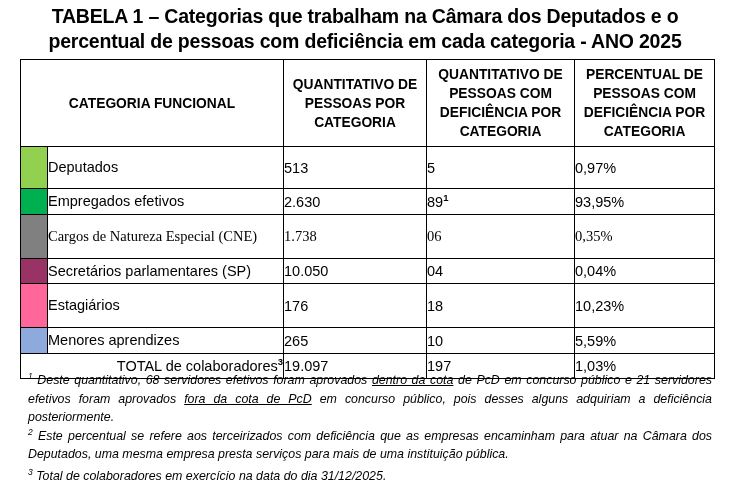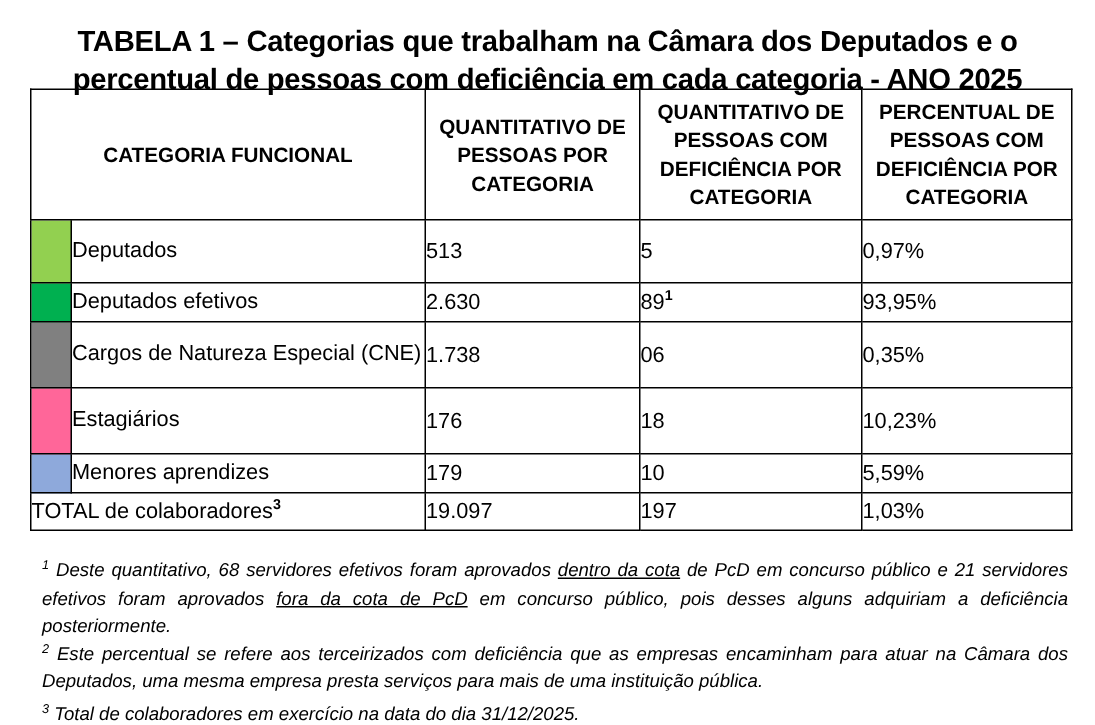--- a/index.html
+++ b/index.html
@@ -1,32 +1,32 @@
 <!DOCTYPE html>
 <html><head>
 <meta charset="utf-8">
 <style>
   html, body { margin: 0; padding: 0; background: #ffffff; }
   body { width: 730px; height: 483px; position: relative; overflow: hidden;
          font-family: "Liberation Sans", "DejaVu Sans", sans-serif; color: #000; }
-  .title { position: absolute; left: 0; top: 16px; width: 730px; text-align: center;
+  .title { position: absolute; left: 0; top: 4px; width: 730px; text-align: center;
            font-weight: bold; font-size: 19.5px; line-height: 25px; letter-spacing: -0.2px; }
   table.t { position: absolute; left: 20px; top: 59px; border-collapse: collapse;
             table-layout: fixed; width: 694px; }
   table.t td, table.t th { border: 1.5px solid #000; padding: 0; font-size: 14.5px; }
   table.t th { font-weight: bold; font-size: 13.8px; line-height: 19px; text-align: center; vertical-align: middle; }
   .hdr-row { height: 87px; }
-  .r1 { height: 42px; } .r2 { height: 26px; } .r3 { height: 44px; }
+  .r1 { height: 42px; } .r2 { height: 26px; } .r3 { height: 44px; font-family: Liberation Serif, serif; }
   .r4 { height: 25px; } .r5 { height: 44px; } .r6 { height: 25px; }
   .r7 { height: 26px; margin-left: 24px; } .r8 { height: 25px; }
   td.sw { width: 26px; }
   td.cat { padding-left: 5px; padding-right: 4px; line-height: 19px; }
   td.cat.justify { text-align: justify; text-align-last: left; }
   td.num { }
-  td.total { text-align: left; }
+  td.total { text-align: right; }
   sup { font-size: 9.5px; font-weight: bold; vertical-align: 6px; line-height: 0; }
   .notes { position: absolute; left: 28px; top: 371px; width: 684px; font-size: 12.4px; line-height: 18.5px; }
   .notes p { margin: 0; text-align: justify; font-style: italic; }
   .notes p.n2 { margin-top: 0; }
   .notes p.n3 { margin-top: 3px; }
   .notes sup { font-size: 8.5px; font-weight: normal; vertical-align: 5px; }
   .u { text-decoration: underline; }
 </style>
 </head>
 <body>
@@ -55,48 +55,55 @@
   <tr class="r1">
     <td class="sw" style="background:#92D050"></td>
     <td class="cat">Deputados</td>
     <td class="num">513</td>
     <td class="num">5</td>
     <td class="num">0,97%</td>
   </tr>
 
   <tr class="r2">
     <td class="sw" style="background:#00B050"></td>
-    <td class="cat">Deputados efetivos</td>
+    <td class="cat">Empregados efetivos</td>
     <td class="num">2.630</td>
     <td class="num"><span>89</span><sup>1</sup></td>
     <td class="num">93,95%</td>
   </tr>
 
   <tr class="r3">
     <td class="sw" style="background:#808080"></td>
     <td class="cat justify">Cargos de Natureza Especial (CNE)</td>
     <td class="num">1.738</td>
     <td class="num">06</td>
     <td class="num">0,35%</td>
   </tr>
 
+  <tr class="r4">
+    <td class="sw" style="background:#993366"></td>
+    <td class="cat">Secretários parlamentares (SP)</td>
+    <td class="num">10.050</td>
+    <td class="num">04</td>
+    <td class="num">0,04%</td>
+  </tr>
 
   <tr class="r5">
     <td class="sw" style="background:#FF6699"></td>
     <td class="cat">Estagiários</td>
     <td class="num">176</td>
     <td class="num">18</td>
     <td class="num">10,23%</td>
   </tr>
 
 
   <tr class="r7">
     <td class="sw" style="background:#8EA9DB"></td>
     <td class="cat">Menores aprendizes</td>
-    <td class="num">179</td>
+    <td class="num">265</td>
     <td class="num">10</td>
     <td class="num">5,59%</td>
   </tr>
 
   <tr class="r8">
     <td colspan="2" class="total"><span>TOTAL de colaboradores</span><sup>3</sup></td>
     <td class="num">19.097</td>
     <td class="num">197</td>
     <td class="num">1,03%</td>
   </tr>

